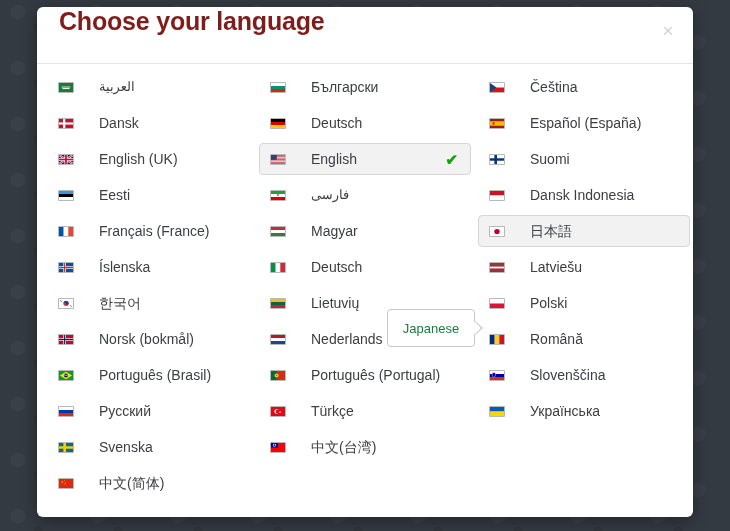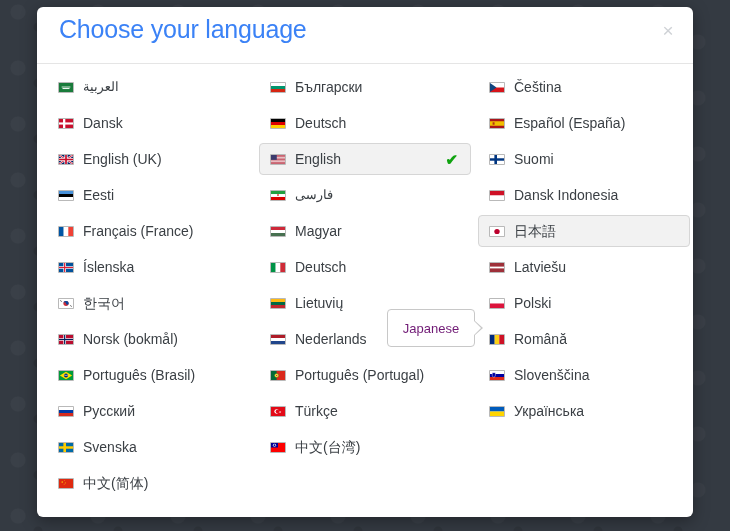--- a/index.html
+++ b/index.html
@@ -32,24 +32,24 @@
     box-shadow: 0 4px 16px rgba(0,0,0,0.35);
     overflow: visible;
   }
   #modal-header {
     position: relative;
     height: 57px;
     border-bottom: 1px solid #e5e5e5;
   }
   #modal-title {
     position: absolute;
-    left: 22px; top: 8px;
+    left: 22px; top: 0;
     font-size: 25px;
-    font-weight: normal;
-    color: #3b82f6;
+    font-weight: bold;
+    color: #7f1d1d;
     letter-spacing: -0.2px;
     white-space: nowrap;
   }
   #close-button {
     position: absolute;
     right: 14px; top: 13px;
     width: 22px; height: 22px;
     border: none; background: transparent;
     color: #cfd2d6;
     font-size: 19px;
@@ -77,20 +77,21 @@
     position: relative;
     display: flex;
     align-items: center;
     height: 32px;
     margin-bottom: 4px;
     padding: 0 8px 0 10px;
     border: 1px solid transparent;
     border-radius: 4px;
     cursor: pointer;
     text-decoration: none;
+    gap: 16px;
   }
   .lang-item.state-selected,
   .lang-item.state-hover {
     background: #f2f2f2;
     border-color: #d6d6d6;
   }
   .flag {
     flex: 0 0 auto;
     width: 16px; height: 11px;
     margin-right: 9px;
@@ -122,21 +123,21 @@
     position: absolute;
     left: 350px; top: 245px;
     width: 88px; height: 38px;
     background: #ffffff;
     border: 1px solid #c8c8c8;
     border-radius: 4px;
     display: flex;
     align-items: center;
     justify-content: center;
     font-size: 13px;
-    color: #701a75;
+    color: #15803d;
     z-index: 30;
   }
   #tooltip .tt-arrow-outer,
   #tooltip .tt-arrow-inner {
     position: absolute;
     width: 0; height: 0;
     border-top: 8px solid transparent;
     border-bottom: 8px solid transparent;
   }
   #tooltip .tt-arrow-outer {

